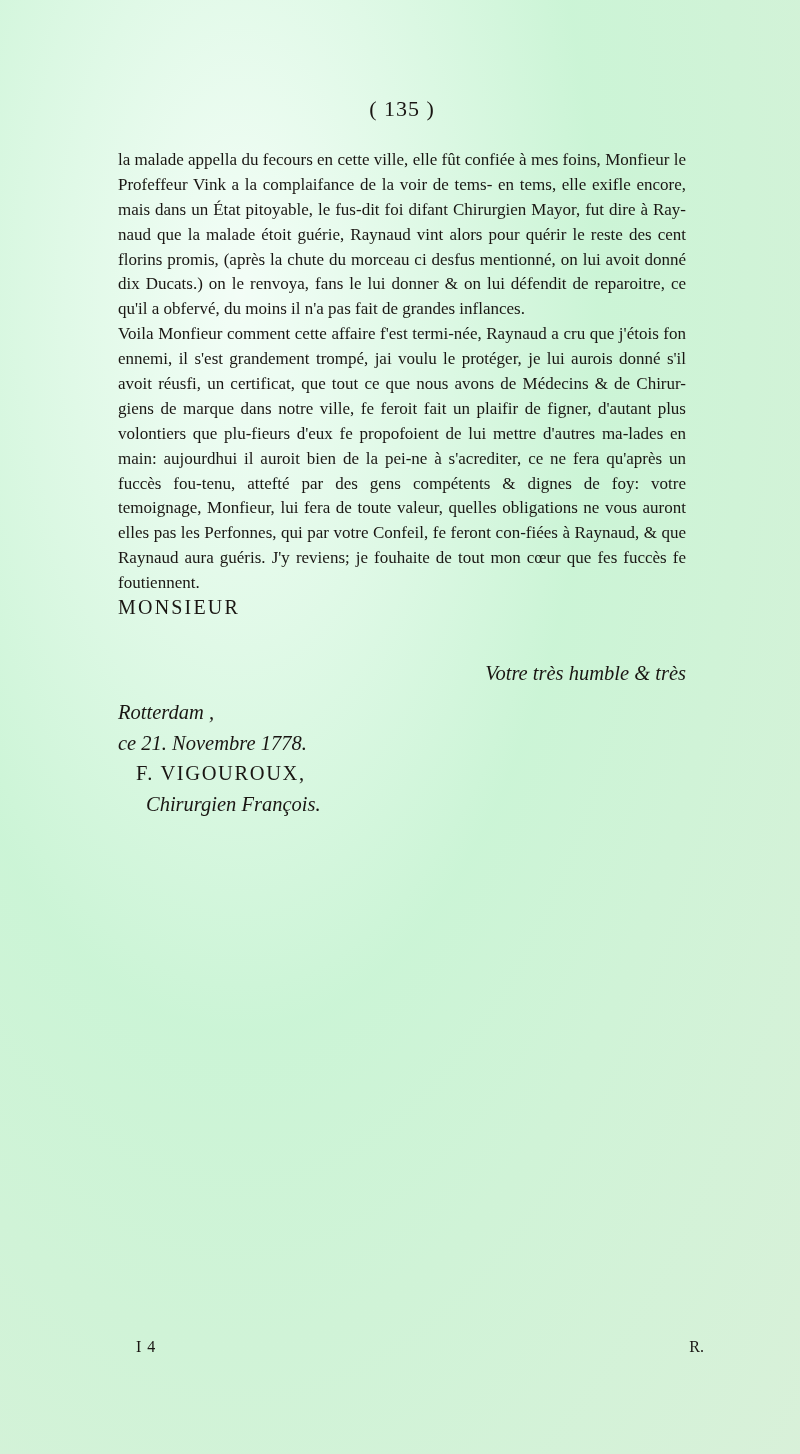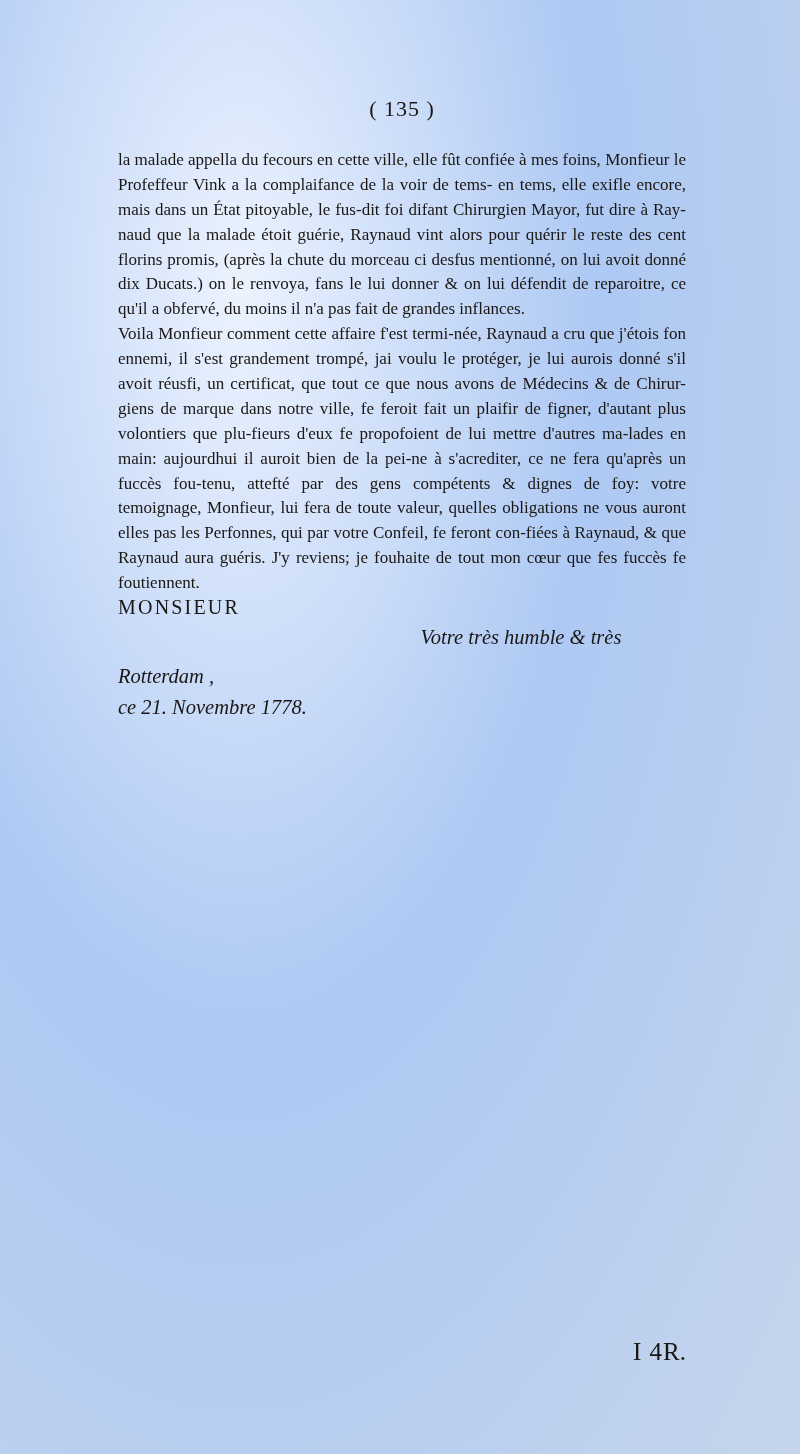--- a/index.html
+++ b/index.html
@@ -13,21 +13,21 @@
     font-family: "Liberation Serif", serif;
     color: #1a1613;
     position: relative;
     overflow: hidden;
   }
   .page {
     position: absolute;
     left: 0; top: 0;
     width: 800px;
     height: 1454px;
-    background: #3b82f6;
+    background: #86efac;
   }
   
   .paper-tone {
     position: absolute;
     inset: 0;
     background:
       radial-gradient(ellipse at 30% 20%, rgba(255,255,255,0.9) 0%, rgba(250,248,242,0.6) 45%, rgba(244,241,232,0.75) 100%);
     pointer-events: none;
   }
   .content {
@@ -63,25 +63,26 @@
   .monsieur {
     font-size: 20px;
     letter-spacing: 2.2px;
   }
   .closing-row {
     display: flex;
     justify-content: flex-end;
     margin-top: 4px;
   }
   .closing-lines {
-    text-align: center;
+    text-align: right;
     font-style: italic;
     font-size: 20.5px;
     line-height: 1.45;
     width: 330px;
+    margin-top: 36px;
   }
   .closing-lines .line2 {
     padding-left: 18px;
   }
   .foot-grid {
     display: flex;
     justify-content: space-between;
     margin-top: 8px;
     flex-direction: column;
   }
@@ -102,27 +103,27 @@
   .foot-right .author {
     letter-spacing: 1.6px;
     padding-left: 18px;
   }
   .foot-right .role {
     font-style: italic;
     padding-left: 28px;
   }
   .footer-rule {
     position: absolute;
-    left: 118px;
+    left: 136px;
     top: 1338px;
     width: 568px;
     display: flex;
-    justify-content: flex-end;
+    justify-content: space-between;
     align-items: baseline;
-    font-size: 25px;
+    font-size: 16px;
   }
   .signature-mark {
     font-family: "Liberation Serif", serif;
     letter-spacing: 1px;
   }
   .catchword {
     font-family: "Liberation Serif", serif;
   }
 </style>
 </head>
@@ -146,20 +147,24 @@
       <div class="closing-lines">
         <div class="line1">Votre très humble &amp; très</div>
       </div>
     </div>
 
     <div class="foot-grid">
       <div class="foot-left">
         <div>Rotterdam ,</div>
         <div class="dateline">ce 21. Novembre 1778.</div>
       </div>
+      <div class="foot-right">
+        <div class="author">F. VIGOUROUX,</div>
+        <div class="role">Chirurgien François.</div>
+      </div>
     </div>
 
   </div>
 
   <div class="footer-rule">
     <span class="signature-mark">I 4</span>
     <span class="catchword">R.</span>
   </div>
 </div>
 

